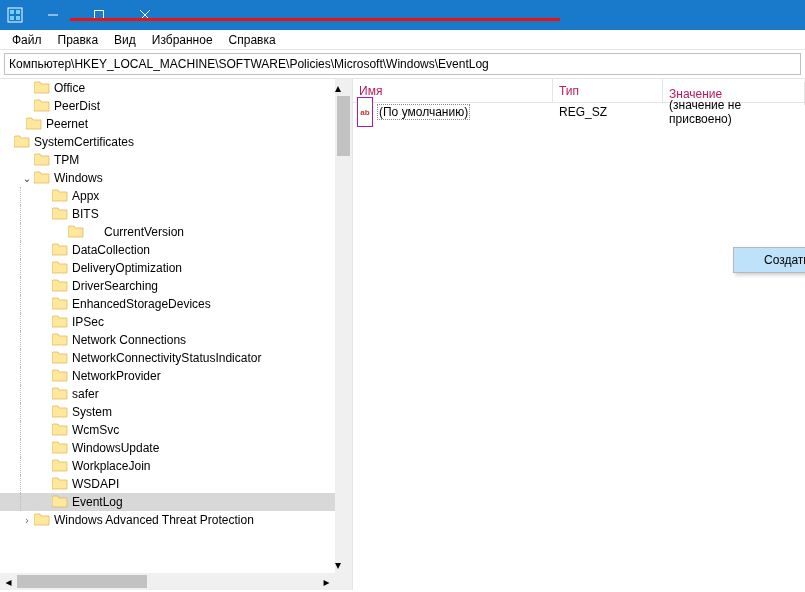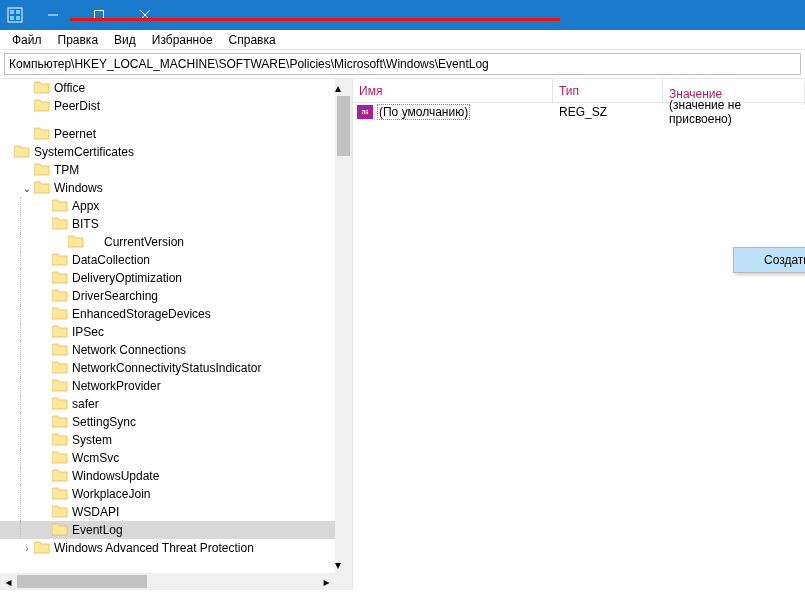--- a/index.html
+++ b/index.html
@@ -37,21 +37,21 @@
 .values { flex: 1; position: relative; font-size: 12px; }
 .vheader { height: 24px; display: flex; align-items: center; border-bottom: 1px solid #e5e5e5; }
 .vheader .col { padding: 0 6px; border-right: 1px solid #e5e5e5; height: 100%; display: flex; align-items: center; color: #be185d; }
 .vheader .c1 { width: 200px; }
 .vheader .c2 { width: 110px; }
 .vheader .c3 { flex: 1; margin-top: 6px; }
 .vrow { display: flex; align-items: center; height: 18px; }
 .vrow .c1 { width: 200px; display: flex; align-items: center; padding-left: 4px; }
 .vrow .c2 { width: 110px; padding-left: 6px; }
 .vrow .c3 { flex: 1; padding-left: 6px; }
-.ab-icon { width: 16px; height: 14px; background: #fff; border: 5px solid #a21caf; display: inline-flex; align-items: center; justify-content: center; font-size: 8px; color: #c33; font-weight: bold; margin-right: 4px; }
+.ab-icon { width: 16px; height: 30px; background: #fff; border: 1px solid #a21caf; display: inline-flex; align-items: center; justify-content: center; font-size: 8px; color: #c33; font-weight: bold; margin-right: 4px; }
 
 .ctxmenu1 { position: absolute; left: 380px; top: 168px; width: 155px; background: #eef2f2; border: 1px solid #b8b8b8; box-shadow: 2px 2px 4px rgba(0,0,0,.2); font-size: 12px; }
 .ctxmenu1 .mrow { height: 24px; display: flex; align-items: center; padding-left: 30px; background: #bde2f9; position: relative; }
 
 .folder svg { display:block; }
 </style>
 </head>
 <body>
 
 <div class="titlebar">
@@ -110,21 +110,21 @@
         </div>
         <div class="tree-row" style="padding-left: 20px; position: relative;">
           <span class="chev"></span>
           <span class="folder">
             <svg width="16" height="13" viewBox="0 0 16 13">
               <path d="M0 2 L0 12 L15 12 L15 3 L7 3 L6 1 L1 1 Z" fill="#ffe79c" stroke="#d9b35a" stroke-width="0.7"></path>
             </svg>
           </span>
           <span class="label">PeerDist</span>
         </div>
-        <div class="tree-row" style="padding-left: 20px; position: relative; margin-top: 10px;">
+        <div class="tree-row" style="padding-left: 12px; position: relative;">
           <span class="chev"></span>
           <span class="folder">
             <svg width="16" height="13" viewBox="0 0 16 13">
               <path d="M0 2 L0 12 L15 12 L15 3 L7 3 L6 1 L1 1 Z" fill="#ffe79c" stroke="#d9b35a" stroke-width="0.7"></path>
             </svg>
           </span>
           <span class="label">Peernet</span>
         </div>
         <div class="tree-row" style="position: relative;">
           <span class="chev"></span>
@@ -265,30 +265,20 @@
         </div>
         <div class="tree-row" style="padding-left: 38px; position: relative; text-align: center;">
           <span style="display:inline-block;width:1px;height:18px;border-left:1px dotted #bbb;position:absolute;left:20px;top:0;"></span>
           <span class="chev"></span>
           <span class="folder">
             <svg width="16" height="13" viewBox="0 0 16 13">
               <path d="M0 2 L0 12 L15 12 L15 3 L7 3 L6 1 L1 1 Z" fill="#ffe79c" stroke="#d9b35a" stroke-width="0.7"></path>
             </svg>
           </span>
           <span class="label">safer</span>
-        </div>
-        <div class="tree-row" style="padding-left: 38px; position: relative;">
-          <span style="display:inline-block;width:1px;height:18px;border-left:1px dotted #bbb;position:absolute;left:20px;top:0;"></span>
-          <span class="chev"></span>
-          <span class="folder">
-            <svg width="16" height="13" viewBox="0 0 16 13">
-              <path d="M0 2 L0 12 L15 12 L15 3 L7 3 L6 1 L1 1 Z" fill="#ffe79c" stroke="#d9b35a" stroke-width="0.7"></path>
-            </svg>
-          </span>
-          <span class="label">SettingSync</span>
         </div>
         <div class="tree-row" style="padding-left: 38px; position: relative;">
           <span style="display:inline-block;width:1px;height:18px;border-left:1px dotted #bbb;position:absolute;left:20px;top:0;"></span>
           <span class="chev"></span>
           <span class="folder">
             <svg width="16" height="13" viewBox="0 0 16 13">
               <path d="M0 2 L0 12 L15 12 L15 3 L7 3 L6 1 L1 1 Z" fill="#ffe79c" stroke="#d9b35a" stroke-width="0.7"></path>
             </svg>
           </span>
           <span class="label">System</span>

